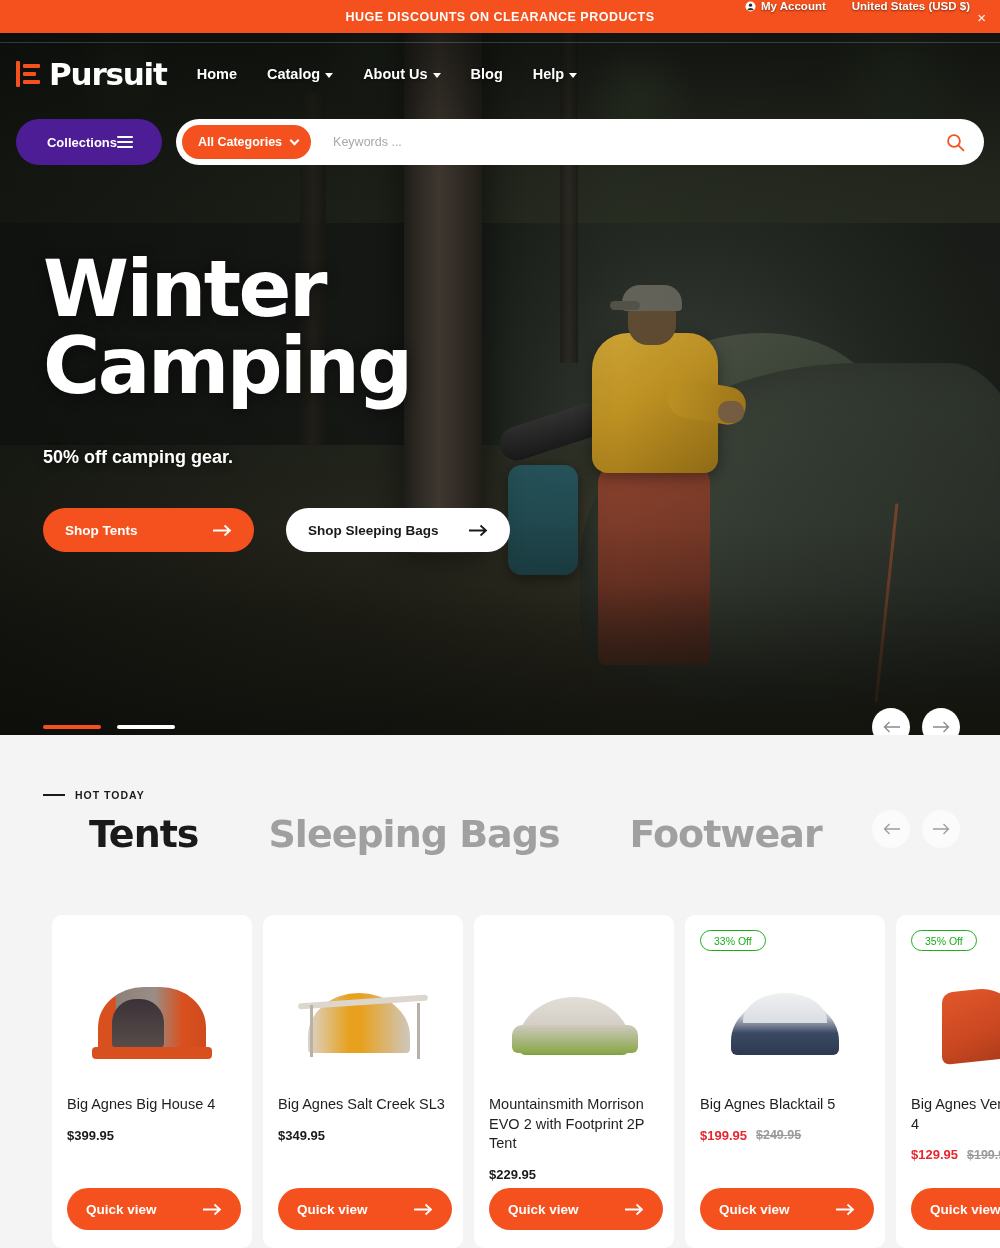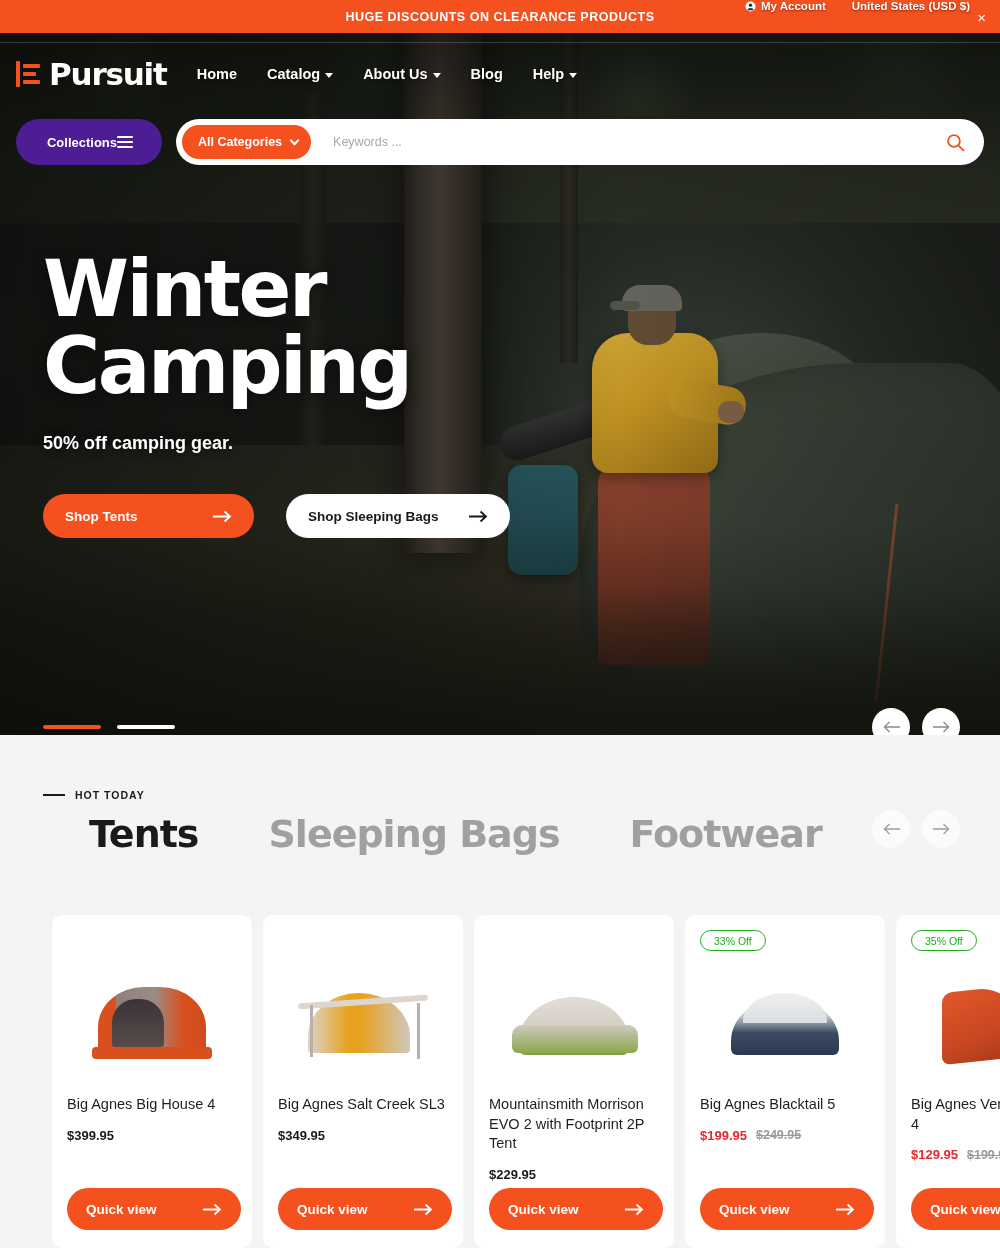--- a/index.html
+++ b/index.html
@@ -226,21 +226,21 @@
     display: flex; align-items: center; justify-content: center; border: 2px solid #F4511E;
   }
 
   
   .hero-content { position: absolute; left: 43px; top: 218px; width: 560px; }
   .hero-title {
     color: #fff; font-size: 78px; font-weight: bold; line-height: .99; letter-spacing: -2.5px;
     font-family: "DejaVu Sans", sans-serif; text-shadow: 0 2px 14px rgba(0,0,0,.45);
   }
   .hero-sub {
-    color: #fff; font-size: 18px; font-weight: bold; margin-top: 28px;
+    color: #fff; font-size: 18px; font-weight: bold; margin-top: 42px;
     text-shadow: 0 1px 8px rgba(0,0,0,.5);
   }
   .hero-btns { display: flex; gap: 32px; margin-top: 40px; }
   .btn-pill {
     height: 44px; border-radius: 22px; display: flex; align-items: center;
     justify-content: space-between; padding: 0 22px; cursor: pointer; gap: 30px;
   }
   .btn-primary { background: #F4511E; min-width: 211px; }
   .btn-primary .btn-label { color: #fff; }
   .btn-white { background: #fff; min-width: 207px; }

